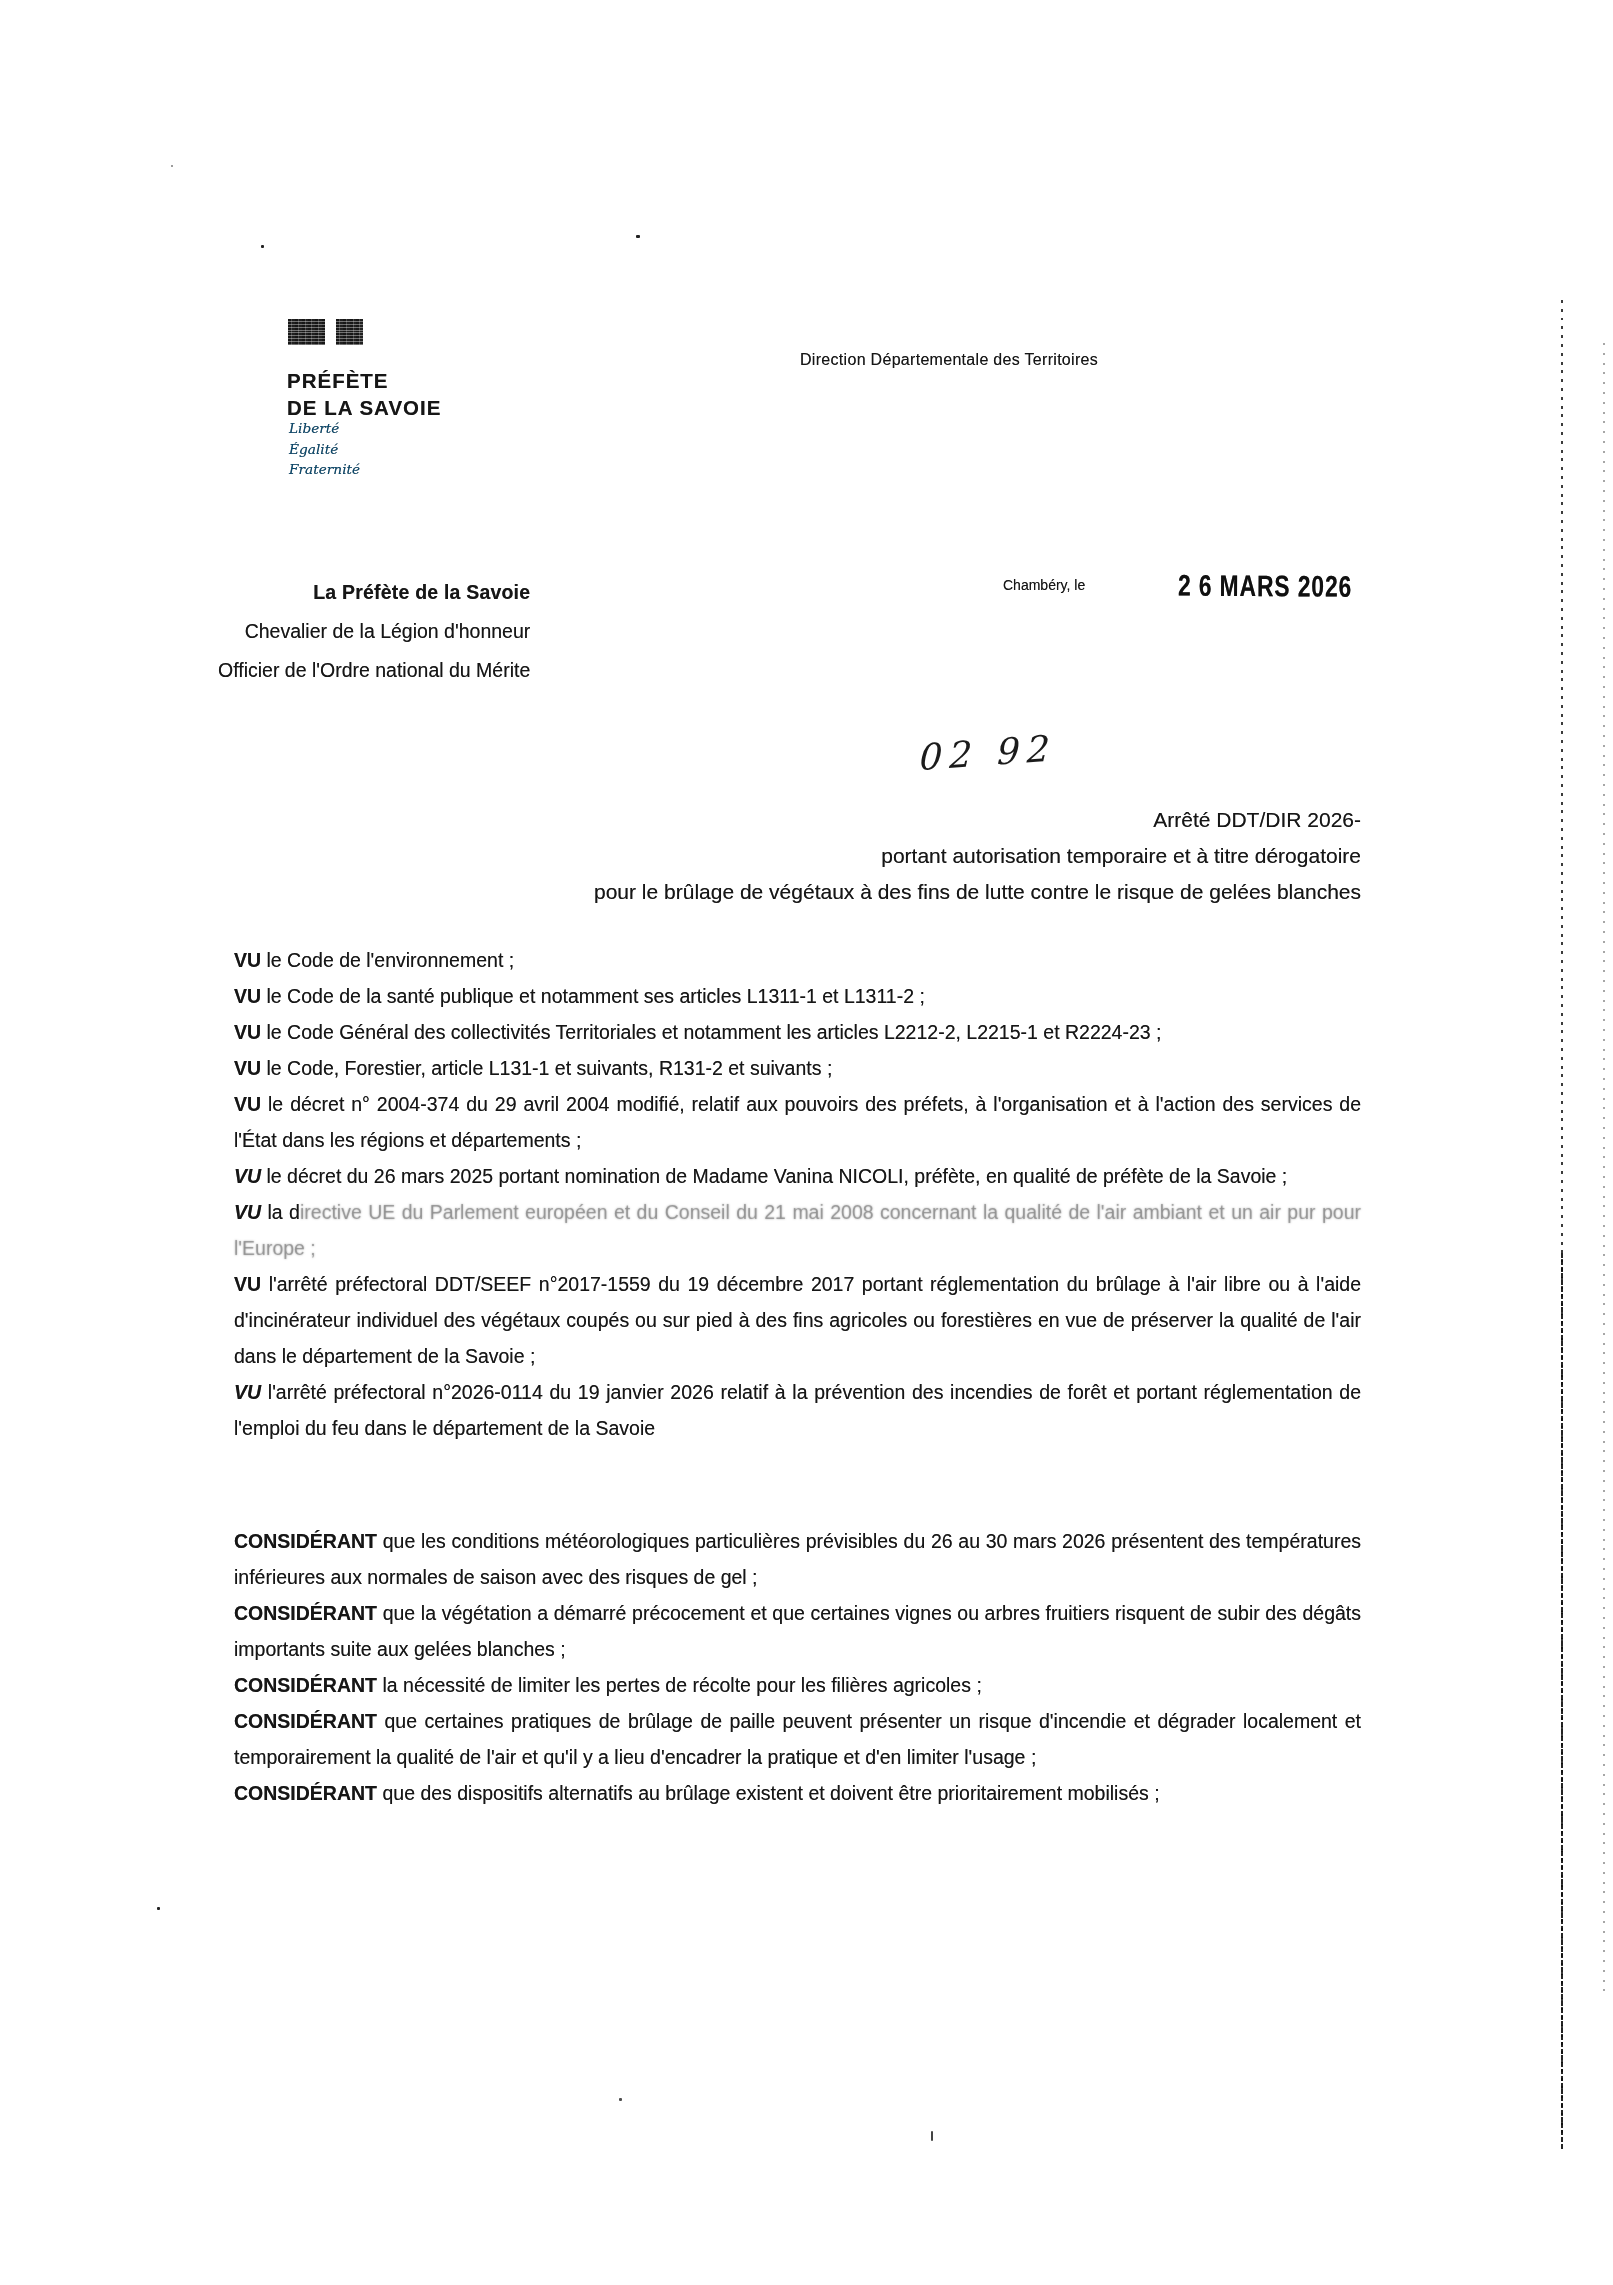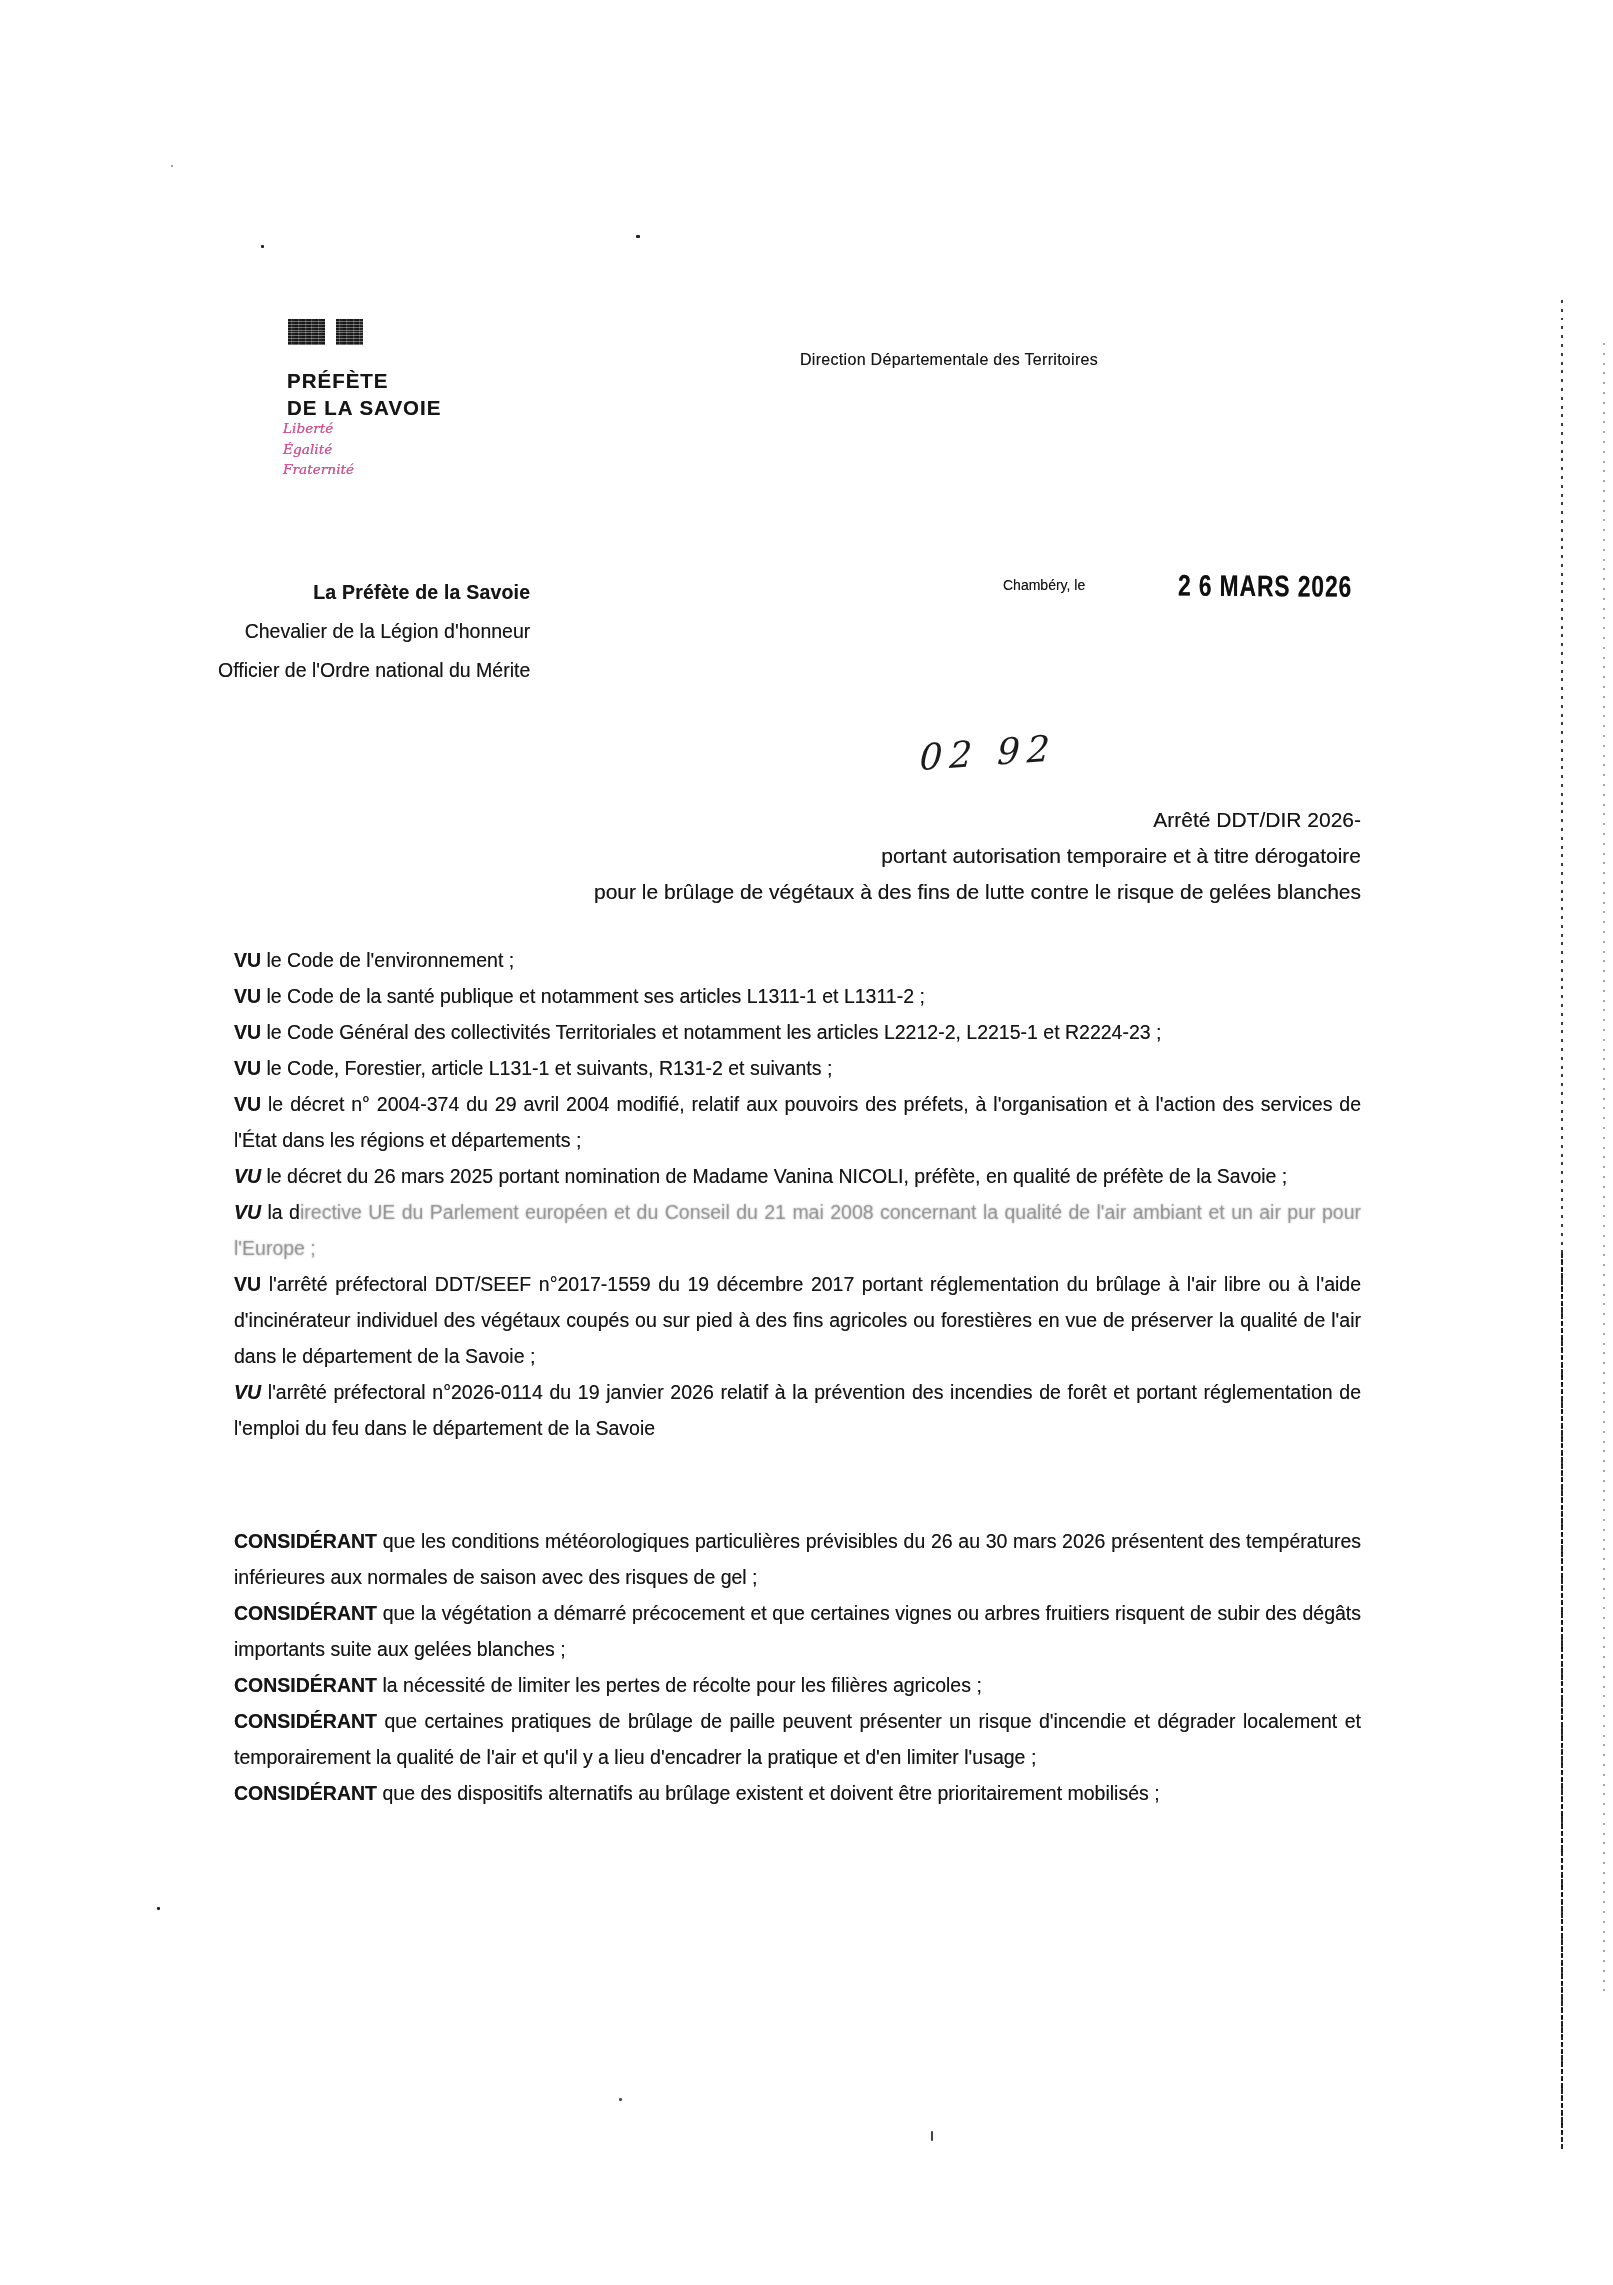--- a/index.html
+++ b/index.html
@@ -10,22 +10,22 @@
   .page{position:absolute;inset:0;text-shadow:0 0 0.6px rgba(10,10,10,.55);}
   
   .logo-wrap{position:absolute;left:288px;top:319px;display:flex;gap:10.7px;}
   .logo-block{height:26px;background-image:
       repeating-linear-gradient(0deg, rgba(255,255,255,.38) 0 1px, transparent 1px 2.9px),
       repeating-linear-gradient(90deg,#161616 0 2.9px,#4a4a4a 2.9px 3.9px,#202020 3.9px 6.8px);}
   .logo-b1{width:37px;}
   .logo-b2{width:27px;}
   .prefecture-name{position:absolute;left:287px;top:354px;font-weight:bold;font-size:20.5px;
       letter-spacing:1px;line-height:27px;white-space:pre-line;margin-top:13px;}
-  .motto{position:absolute;left:283px;top:418px;font-family:"DejaVu Serif",serif;
-      font-style:italic;font-size:13.7px;line-height:20.5px;color:#ec4899;}
+  .motto{position:absolute;left:289px;top:418px;font-family:"DejaVu Serif",serif;
+      font-style:italic;font-size:13.7px;line-height:20.5px;color:#0c4a6e;}
   .direction{position:absolute;left:800px;top:351px;font-weight:normal;font-size:16px;letter-spacing:0.3px;}
   
   .addressee{position:absolute;left:218px;top:573px;font-size:19.5px;line-height:39px;text-align:right;}
   .addressee .l1{font-weight:bold;letter-spacing:0.2px;}
   .dateline-place{position:absolute;left:1003px;top:577px;font-size:14px;}
   .date-stamp{position:absolute;left:1178px;top:568px;font-weight:bold;font-size:26px;
       letter-spacing:1px;white-space:nowrap;transform:scaleY(1.15) scaleX(.88) rotate(.3deg);
       transform-origin:left top;color:#101010;}
   
   .title-block{position:absolute;left:234px;top:761px;width:1127px;text-align:right;

